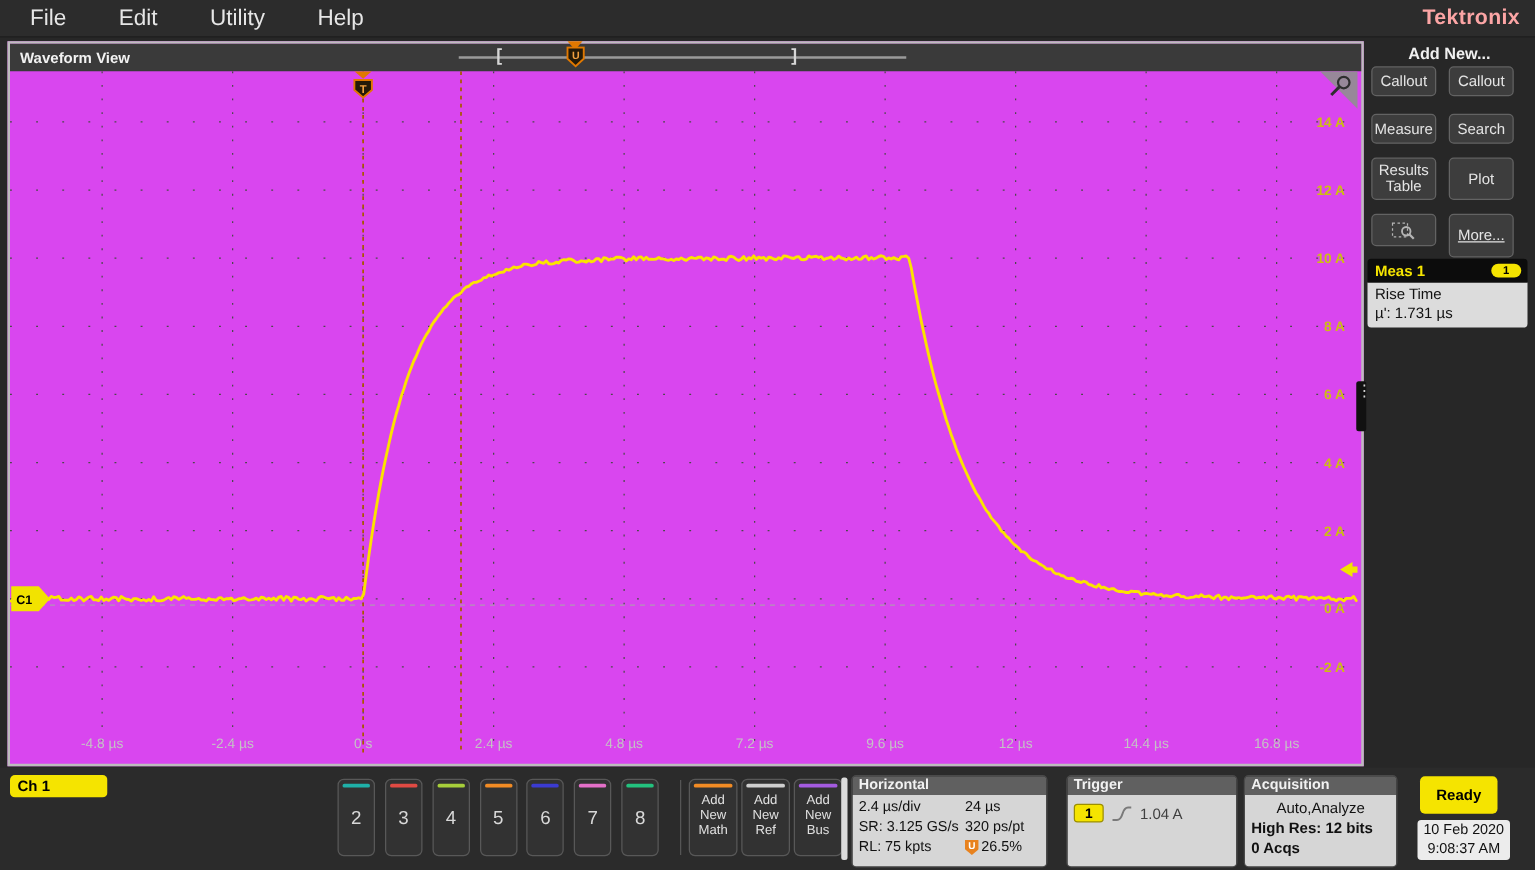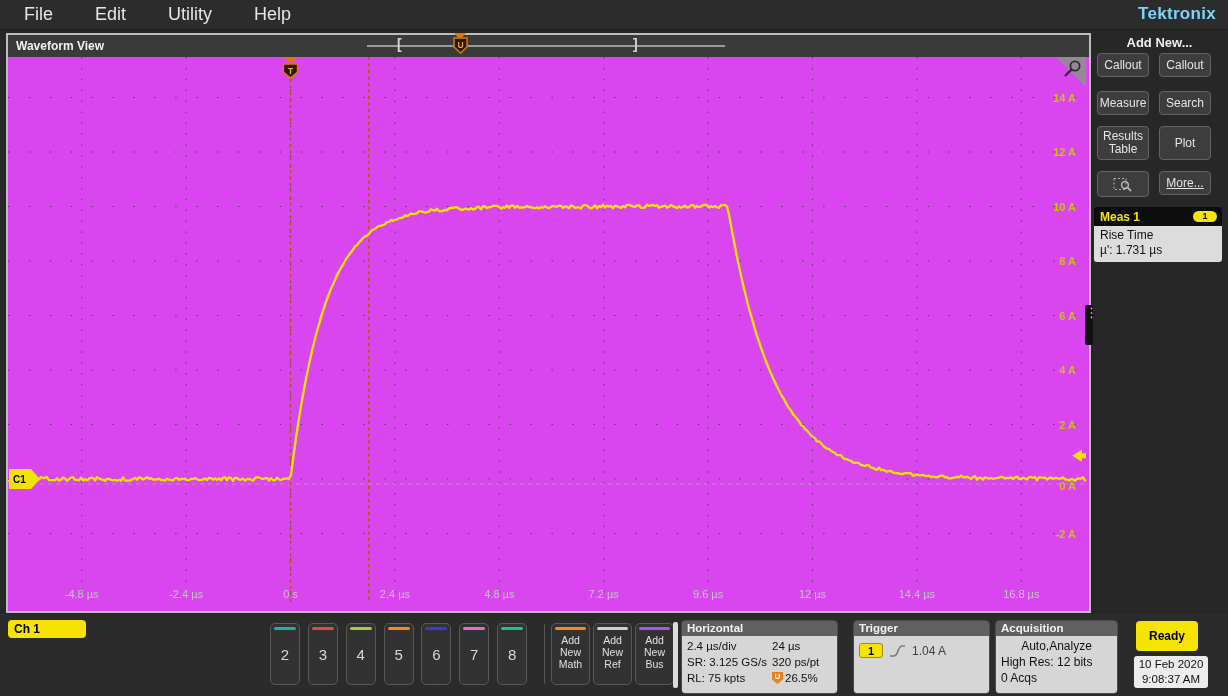--- a/index.html
+++ b/index.html
@@ -4,21 +4,21 @@
 <style>
   * { margin:0; padding:0; box-sizing:border-box; }
   html,body { width:1228px; height:696px; background:#272727; overflow:hidden;
               font-family:"Liberation Sans", sans-serif; }
 
   
   #menubar { position:absolute; left:0; top:0; width:1228px; height:30px;
              background:#2c2c2c; border-bottom:1px solid #1c1c1c; display:flex; align-items:center; }
   .menu-item { color:#e6e6e6; font-size:18px; padding:0 6px; cursor:default; }
   #menu-items { display:flex; gap:30px; padding-left:18px; }
-  #logo { position:absolute; right:12px; top:4px; color:#7dd3fc; font-size:17px;
+  #logo { position:absolute; right:12px; top:4px; color:#fca5a5; font-size:17px;
           font-weight:bold; letter-spacing:0.3px; }
 
   
   #wavepanel { position:absolute; left:6px; top:33px; width:1085px; height:580px;
                background:#d946ef; border:2px solid #bdbdbd; }
   #waveheader { position:absolute; left:0; top:0; width:100%; height:22px; background:#3a3a3a; }
   #wavetitle { position:absolute; left:8px; top:4px; color:#f2f2f2; font-size:12px; font-weight:bold; }
 
   
   #ov-line   { position:absolute; left:359px; top:10px; width:358px; height:2px; background:#9a9a9a; }
@@ -73,21 +73,21 @@
   .hrow .lcol { width:85px; }
   .hrow .rcol { display:flex; align-items:center; gap:2px; }
 
   #trig-row { display:flex; align-items:center; gap:6px; margin-top:5px; }
   #trig-badge { width:24px; height:15px; background:#f5e400; border:1px solid #9c8f00;
                 border-radius:3px; color:#000; font-size:11px; font-weight:bold;
                 text-align:center; line-height:14px; }
   #trig-level { font-size:12px; color:#404040; }
 
   .acq-row1 { display:flex; justify-content:center; font-size:12px; color:#111; line-height:16px; }
-  .acq-row { font-size:12px; color:#111; line-height:16px; }
+  .acq-row { font-size:12px; color:#111; line-height:16px;font-weight:bold; }
 
   #ready-btn { position:absolute; left:1136px; top:7px; width:62px; height:30px; background:#f5e400;
                border-radius:4px; color:#000; font-size:12px; font-weight:bold;
                display:flex; align-items:center; justify-content:center; }
   #datetime { position:absolute; left:1134px; top:42px; width:74px; height:32px; background:#ececec;
               border-radius:3px; text-align:center; padding-top:1px; }
   #datetime div { color:#111; font-size:11.5px; line-height:15px; }
 
   .ushield { width:11px; height:12px; background:#e8821e; color:#fff; font-size:8px; font-weight:bold;
              text-align:center; line-height:10px;
@@ -185,21 +185,21 @@
       <div class="panel-btn" style="left: 68px; top: 61px; width: 52px; height: 24px;">Search</div>
       <div class="panel-btn" style="left: 6px; top: 96px; width: 52px; height: 34px;">Results Table</div>
       <div class="panel-btn" style="left: 68px; top: 96px; width: 52px; height: 34px;">Plot</div>
       <div class="panel-btn" style="left: 6px; top: 141px; width: 52px; height: 26px;">
         <svg width="20" height="17">
           <rect x="1" y="2.5" width="12" height="11" fill="none" stroke="#b5b5b5" stroke-dasharray="2 2"></rect>
           <circle cx="12" cy="9" r="3.4" fill="none" stroke="#b5b5b5" stroke-width="1.5"></circle>
           <line x1="14.4" y1="11.4" x2="18" y2="15" stroke="#b5b5b5" stroke-width="1.8"></line>
         </svg>
       </div>
-      <div class="panel-btn" style="left: 68px; top: 141px; width: 52px; height: 24px; text-decoration: underline;">More...</div>
+      <div class="panel-btn" style="left: 68px; top: 141px; width: 52px; height: 35px; text-decoration: underline;">More...</div>
     </div>
 
   <div id="meas-box">
     <div id="meas-header">
       <span id="meas-title">Meas 1</span>
       <span id="meas-badge">1</span>
     </div>
     <div id="meas-body">
       <div>Rise Time</div>
       <div>µ': 1.731 µs</div>

